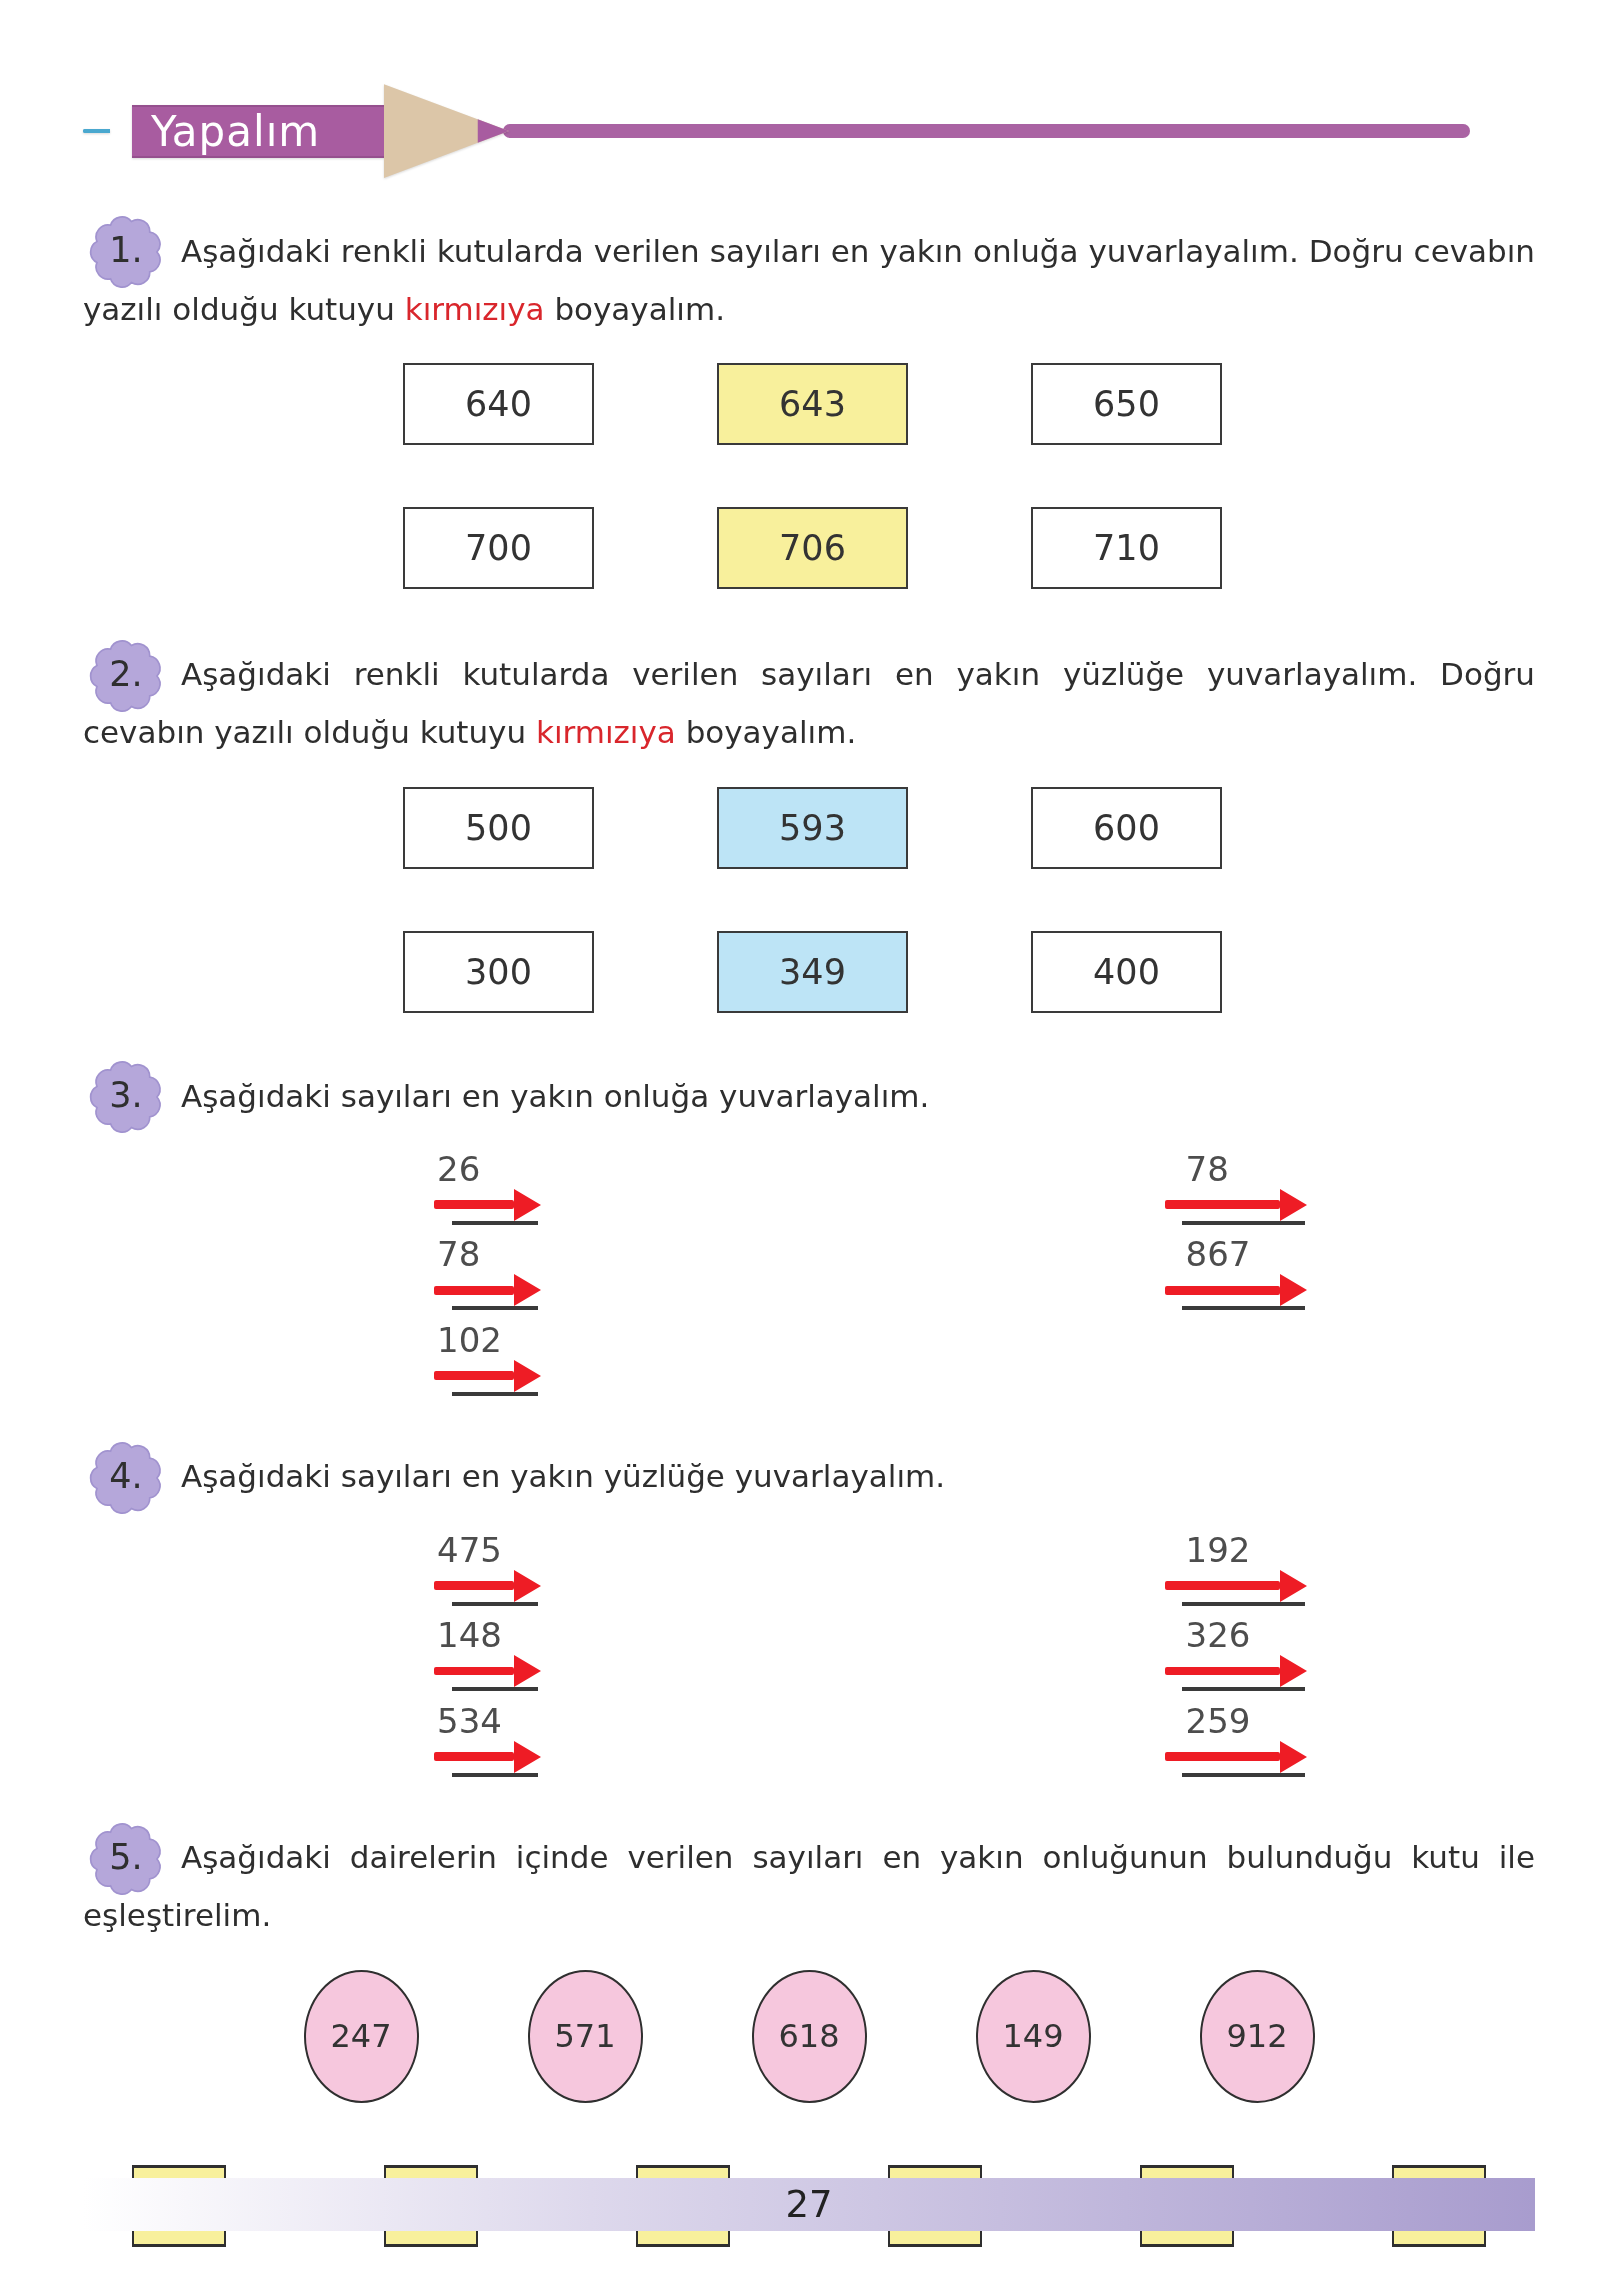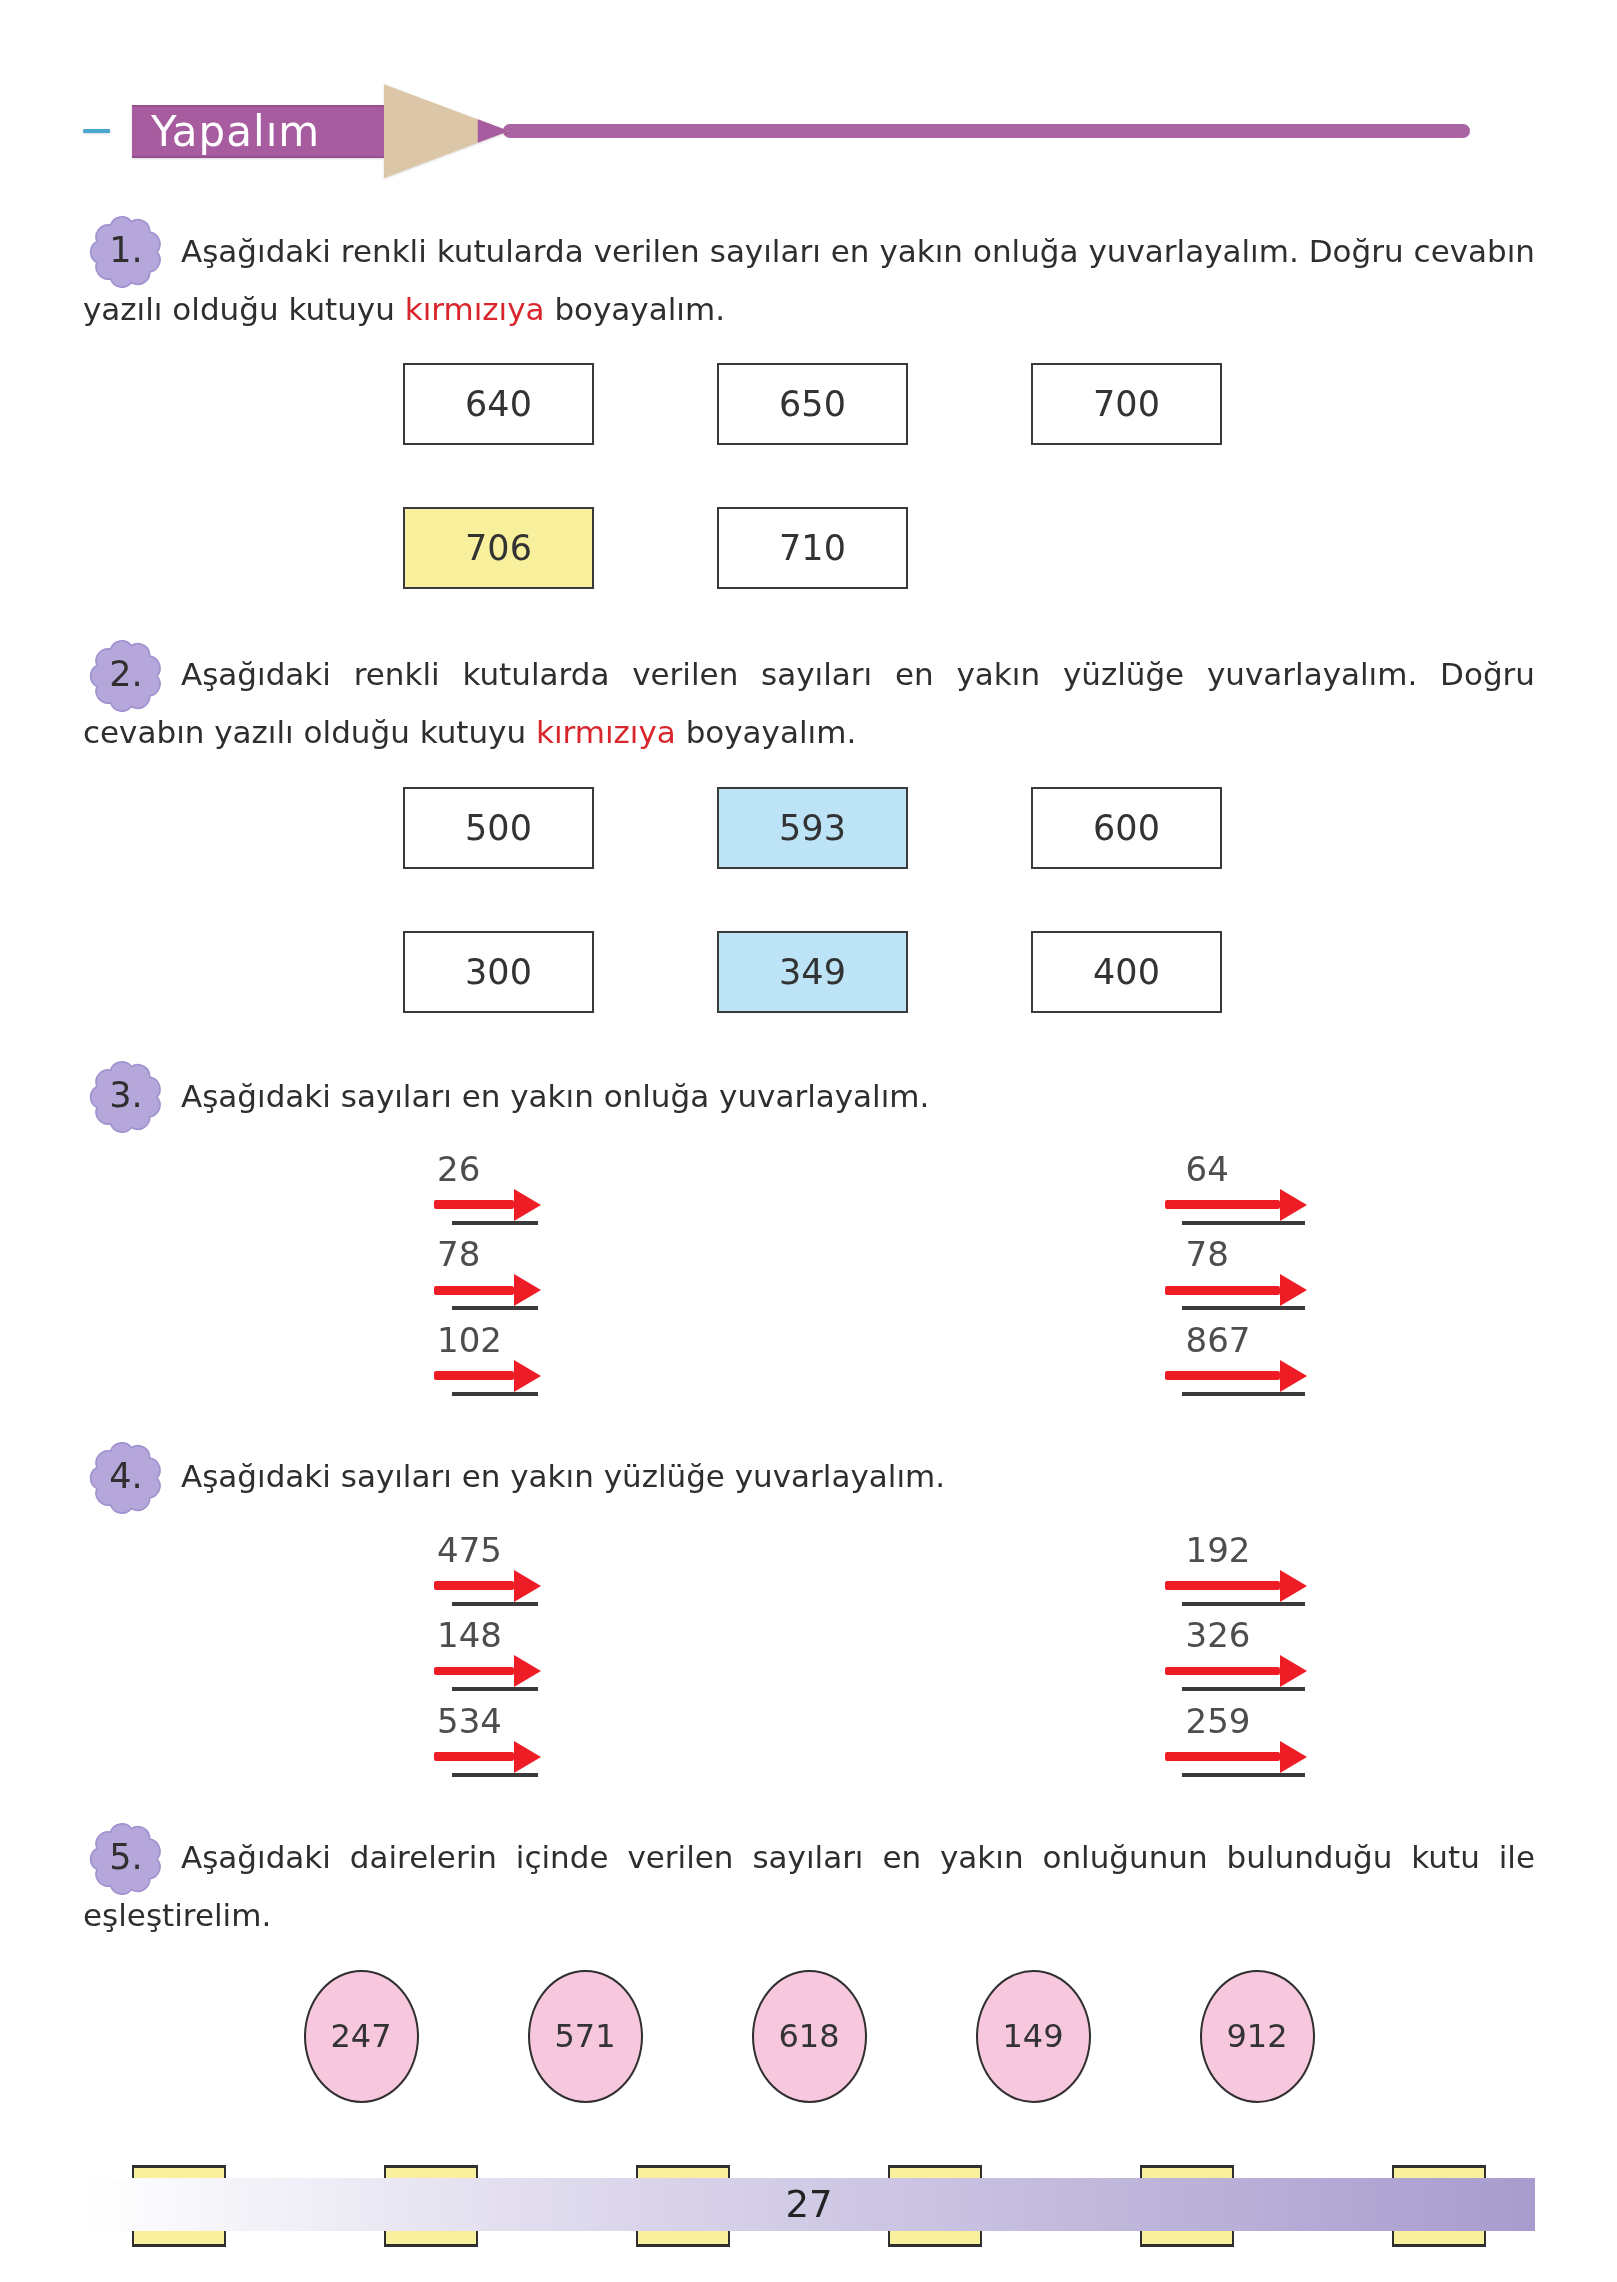--- a/index.html
+++ b/index.html
@@ -101,20 +101,21 @@
   <div class="exercise mt-ex1">
     <div class="badge">
       <svg viewBox="0 0 100 100">
         <path d="M86,50 A14,14 0 0 1 77.6,73.1 A14,14 0 0 1 56.3,85.5 A14,14 0 0 1 32,81.2 A14,14 0 0 1 16.2,62.3 A14,14 0 0 1 16.2,37.7 A14,14 0 0 1 32,18.8 A14,14 0 0 1 56.3,14.5 A14,14 0 0 1 77.6,26.9 A14,14 0 0 1 86,50 Z" fill="#b5a7da" stroke="#a193cf" stroke-width="2"></path>
       </svg>
       <span class="badge-num">1.</span>
     </div>
     <p class="ex-text"><span>Aşağıdaki renkli kutularda verilen sayıları en yakın onluğa yuvarlayalım. Doğru cevabın yazılı olduğu kutuyu</span> <span class="red">kırmızıya</span> <span>boyayalım.</span></p>
     <div class="box-grid">
       <div class="nbox">640</div>
+      <div class="nbox yellow">643</div>
       <div class="nbox">650</div>
       <div class="nbox">700</div>
       <div class="nbox yellow">706</div>
       <div class="nbox">710</div>
     </div>
   </div>
 
   <div class="exercise mt-ex2">
     <div class="badge">
       <svg viewBox="0 0 100 100">
@@ -163,28 +164,20 @@
           <span class="src-num">102</span>
           <span class="arrow short">
               <span class="shaft"></span>
               <span class="head"></span>
             </span>
           <div class="ansbox sq"></div>
         </div>
       </div>
       <div class="col-right">
         <div class="arrow-row">
-          <span class="src-num">64</span>
-          <span class="arrow long">
-              <span class="shaft"></span>
-              <span class="head"></span>
-            </span>
-          <div class="ansbox wide"></div>
-        </div>
-        <div class="arrow-row">
           <span class="src-num">78</span>
           <span class="arrow long">
               <span class="shaft"></span>
               <span class="head"></span>
             </span>
           <div class="ansbox wide"></div>
         </div>
         <div class="arrow-row">
           <span class="src-num">867</span>
           <span class="arrow long">

